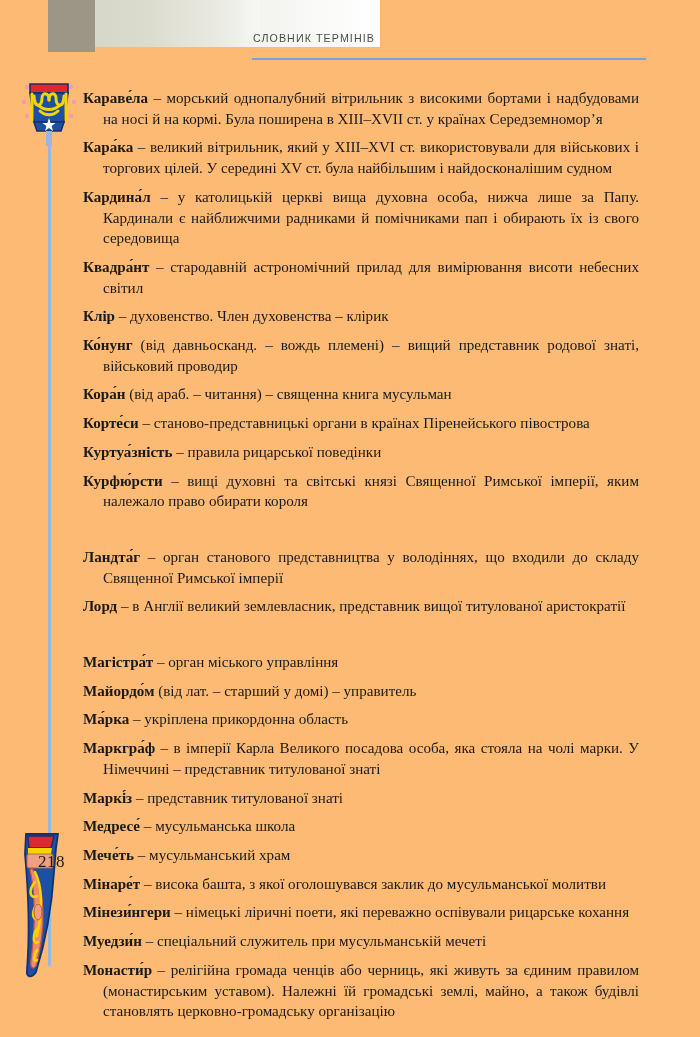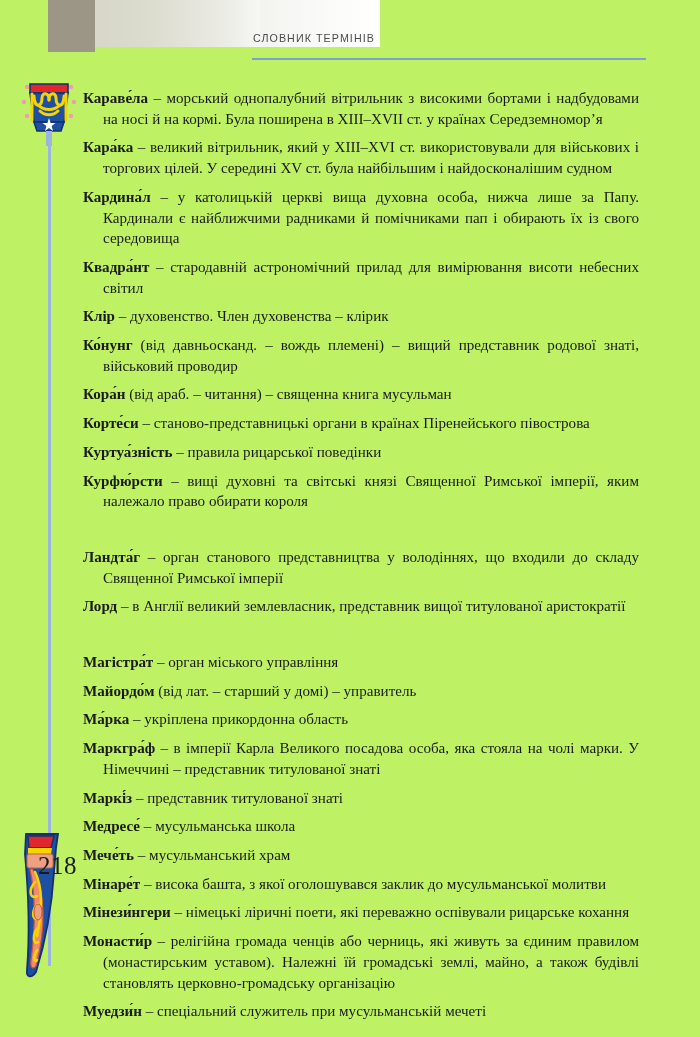--- a/index.html
+++ b/index.html
@@ -10,21 +10,21 @@
   }
   body {
     font-family: "Liberation Serif", "DejaVu Serif", serif;
     color: #1a1a1a;
   }
   #page {
     position: relative;
     width: 700px;
     height: 1037px;
     overflow: hidden;
-    background: #bef264;
+    background: #fdba74;
   }
 
   
   .hdr-dark {
     position: absolute;
     left: 48px;
     top: 0;
     width: 47px;
     height: 52px;
     background: #9b9685;
@@ -93,21 +93,21 @@
     width: 58px;
     height: 148px;
   }
 
   
   .page-num {
     position: absolute;
     left: 38px;
     top: 852px;
     font-family: "Liberation Serif", "DejaVu Serif", serif;
-    font-size: 25px;
+    font-size: 17px;
     color: #1a1a1a;
     letter-spacing: 0.5px;
   }
 
   
   .body {
     position: absolute;
     left: 75px;
     top: 80px;
     width: 572px;
@@ -224,18 +224,18 @@
         <div class="group-gap"></div>
         <p class="entry"><span class="term">Магістра́т</span><span class="def"> – орган міського управління</span></p>
         <p class="entry"><span class="term">Майордо́м</span><span class="def"> (від лат. – старший у домі) – управитель</span></p>
         <p class="entry"><span class="term">Ма́рка</span><span class="def"> – укріплена прикордонна область</span></p>
         <p class="entry"><span class="term">Маркгра́ф</span><span class="def"> – в імперії Карла Великого посадова особа, яка стояла на чолі марки. У Німеччині – представник титулованої знаті</span></p>
         <p class="entry"><span class="term">Маркі́з</span><span class="def"> – представник титулованої знаті</span></p>
         <p class="entry"><span class="term">Медресе́</span><span class="def"> – мусульманська школа</span></p>
         <p class="entry"><span class="term">Мече́ть</span><span class="def"> – мусульманський храм</span></p>
         <p class="entry"><span class="term">Мінаре́т</span><span class="def"> – висока башта, з якої оголошувався заклик до мусульманської молитви</span></p>
         <p class="entry"><span class="term">Мінези́нгери</span><span class="def"> – німецькі ліричні поети, які переважно оспівували рицарське кохання</span></p>
+        <p class="entry"><span class="term">Муедзи́н</span><span class="def"> – спеціальний служитель при мусульманській мечеті</span></p>
         <p class="entry"><span class="term">Монасти́р</span><span class="def"> – релігійна громада ченців або черниць, які живуть за єдиним правилом (монастирським уставом). Належні їй громадські землі, майно, а також будівлі становлять церковно-громадську організацію</span></p>
-        <p class="entry"><span class="term">Муедзи́н</span><span class="def"> – спеціальний служитель при мусульманській мечеті</span></p>
       </div>
   </div>
 
 </div>
 
 </body></html>

